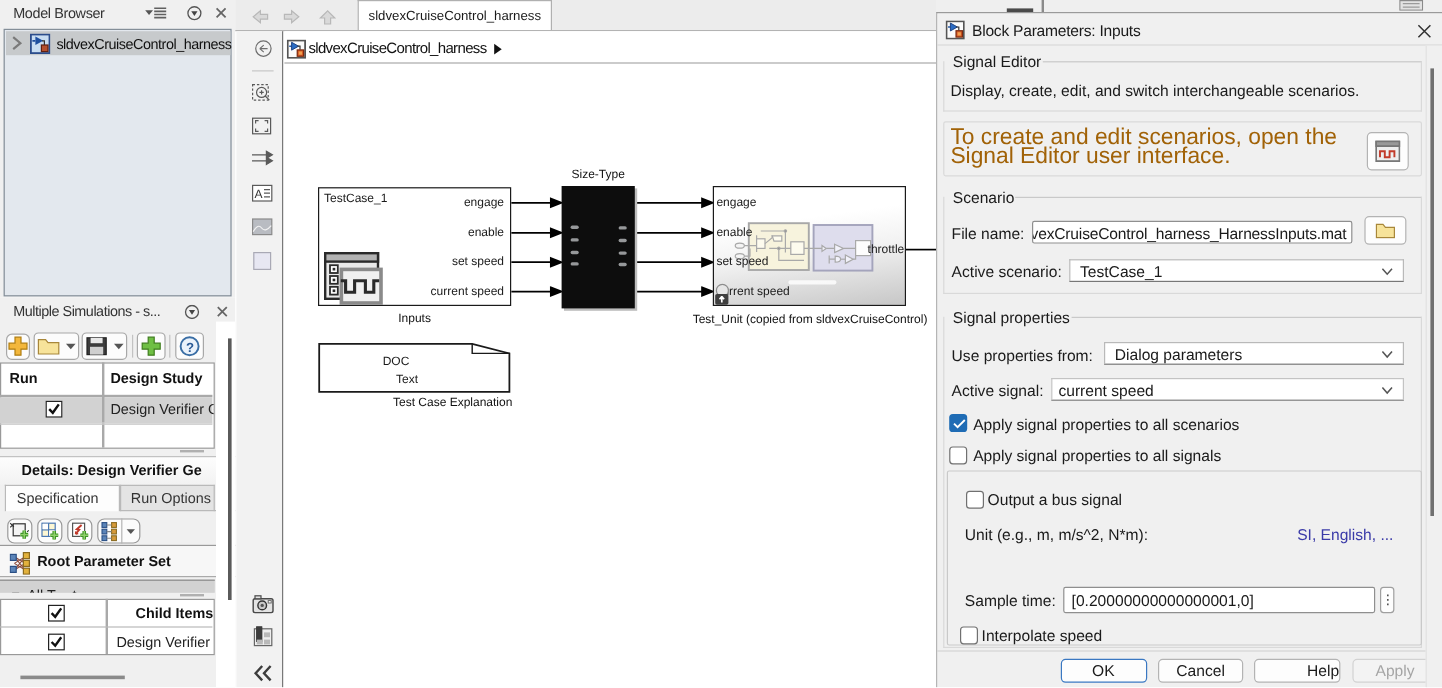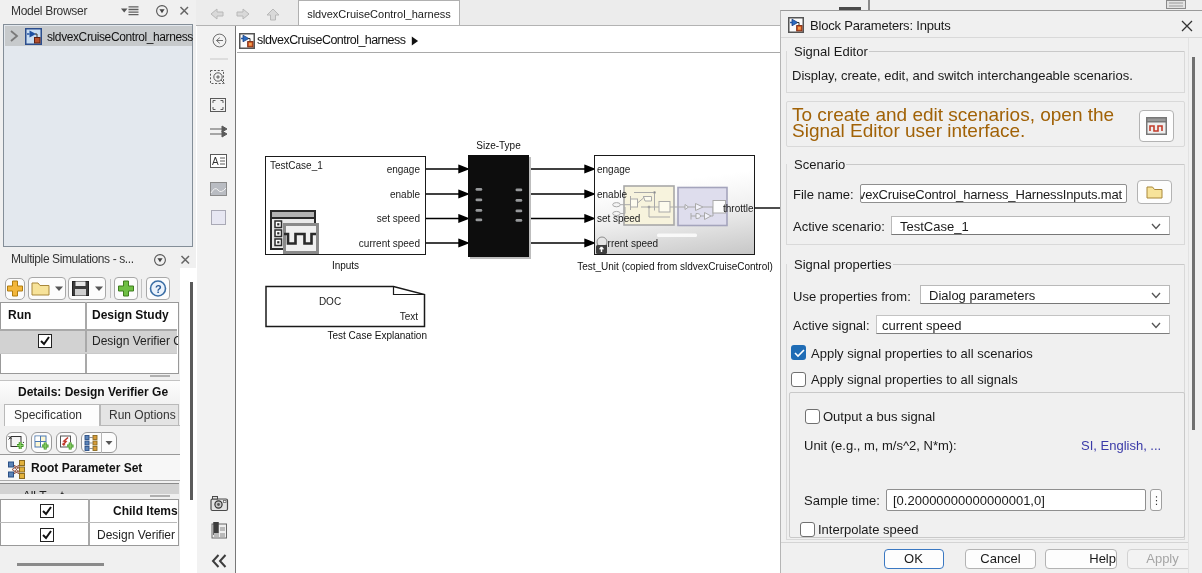--- a/index.html
+++ b/index.html
@@ -191,21 +191,21 @@
  <path d="M6.5 16 L6.5 12.2 M6.5 11 L4.6 13.4 M6.5 11 L8.4 13.4" stroke="#fff" stroke-width="1.4" fill="none"></path>
 </svg>
 <div class="abs" style="left:560px;top:261px;width:230px;text-align:center;font-size:10px;color:#111">Test_Unit (copied from sldvexCruiseControl)</div>
 
 
 <svg class="abs" style="left:265px;top:285px" width="162" height="43" viewBox="0 0 162 43">
  <path d="M1 1.5 L128.5 1.5 L159.5 9.5 L159.5 41.5 L1 41.5 Z" fill="#fff" stroke="#1a1a1a" stroke-width="1.5"></path>
  <path d="M128.5 1.5 L128.5 9.5 L159.5 9.5" fill="none" stroke="#1a1a1a" stroke-width="1.2"></path>
 </svg>
 <div class="abs" style="left:265px;top:296px;width:130px;text-align:center;font-size:10px">DOC</div>
-<div class="abs" style="left:330px;top:311px;width:88px;text-align:right;font-size:10px">Text</div>
+<div class="abs" style="left:330px;top:311px;width:88px;font-size:10px">Text</div>
 <div class="abs" style="left:265px;top:330px;width:162px;text-align:right;font-size:10px;color:#111">Test Case Explanation</div>
 
 
 <div class="abs" style="left:0;top:0;width:196px;height:248px;background:#f0f0f0"></div>
 <div class="abs" style="left:11px;top:4px;font-size:12px;letter-spacing:-0.3px;color:#333">Model Browser</div>
 <svg class="abs" style="left:119px;top:5px" width="74" height="13" viewBox="0 0 74 13">
  <path d="M2 3.5 L8.5 3.5 L5.2 7.5 Z" fill="#555"></path>
  <path d="M9.5 1.9 H19.5 M9.5 4.5 H19.5 M9.5 7.1 H19.5 M9.5 9.7 H19.5" stroke="#606060" stroke-width="1.3"></path>
  <circle cx="43" cy="6" r="5.4" fill="none" stroke="#555" stroke-width="1.1"></circle>
  <path d="M40.4 4.3 L45.6 4.3 L43 8.3 Z" fill="#444"></path>
@@ -454,21 +454,21 @@
 <div class="abs" style="left:1081px;top:438px;font-size:13px;color:#3a3aa8;">SI, English, ...</div>
 <div class="abs" style="left:804px;top:493px;font-size:13px;color:#1a1a1a">Sample time:</div>
 <div class="abs" style="left:886px;top:489px;width:260px;height:22px;background:#fff;border:1px solid #8f8f8f;border-radius:2px;box-sizing:border-box">
  <div style="position:absolute;left:6px;top:3px;font-size:13px">[0.20000000000000001,0]</div>
 </div>
 <div class="abs" style="left:1150px;top:489px;width:12px;height:22px;background:#fdfdfd;border:1px solid #9f9f9f;border-radius:3px;box-sizing:border-box;text-align:center;line-height:20px;font-size:11px;color:#333">⋮</div>
 <div class="abs" style="left:800px;top:522px;width:15px;height:15px;background:#fff;border:1.2px solid #707070;border-radius:3px;box-sizing:border-box"></div>
 <div class="abs" style="left:818px;top:522px;font-size:13px;color:#1a1a1a">Interpolate speed</div>
 
 <div class="abs" style="left:781px;top:542px;width:421px;height:1px;background:#d4d4d4"></div>
-<div class="abs" style="left:883.5px;top:549px;width:60px;height:20px;background:#fdfdfd;border:1.3px solid #3a78c2;border-radius:4px;box-sizing:border-box;text-align:center;font-size:13px;color:#1a1a1a;line-height:18px">OK</div>
+<div class="abs" style="left:883.5px;top:549px;width:72px;height:20px;background:#fdfdfd;border:1.3px solid #3a78c2;border-radius:4px;box-sizing:border-box;text-align:center;font-size:13px;color:#1a1a1a;line-height:18px">OK</div>
 <div class="abs" style="left:965px;top:549px;width:71px;height:20px;background:#fdfdfd;border:1px solid #b3b3b3;border-radius:4px;box-sizing:border-box;text-align:center;font-size:13px;color:#1a1a1a;line-height:18px">Cancel</div>
 <div class="abs" style="left:1045px;top:549px;width:72px;height:20px;background:#fdfdfd;border:1px solid #b3b3b3;border-radius:4px;box-sizing:border-box;text-align:right;font-size:13px;color:#1a1a1a;line-height:18px">Help</div>
 <div class="abs" style="left:1127px;top:549px;width:71px;height:20px;background:#f3f3f3;border:1px solid #d2d2d2;border-radius:4px;box-sizing:border-box;text-align:center;font-size:13px;color:#a5a5a5;line-height:18px">Apply</div>
 
 
 <div class="abs" style="left:1188px;top:38px;width:14px;height:535px;background:#f0f0f0;border-left:1px solid #e2e2e2"></div>
 <div class="abs" style="left:1192px;top:57px;width:3px;height:373px;background:#707070"></div>
 
 </div>
 </body></html>

